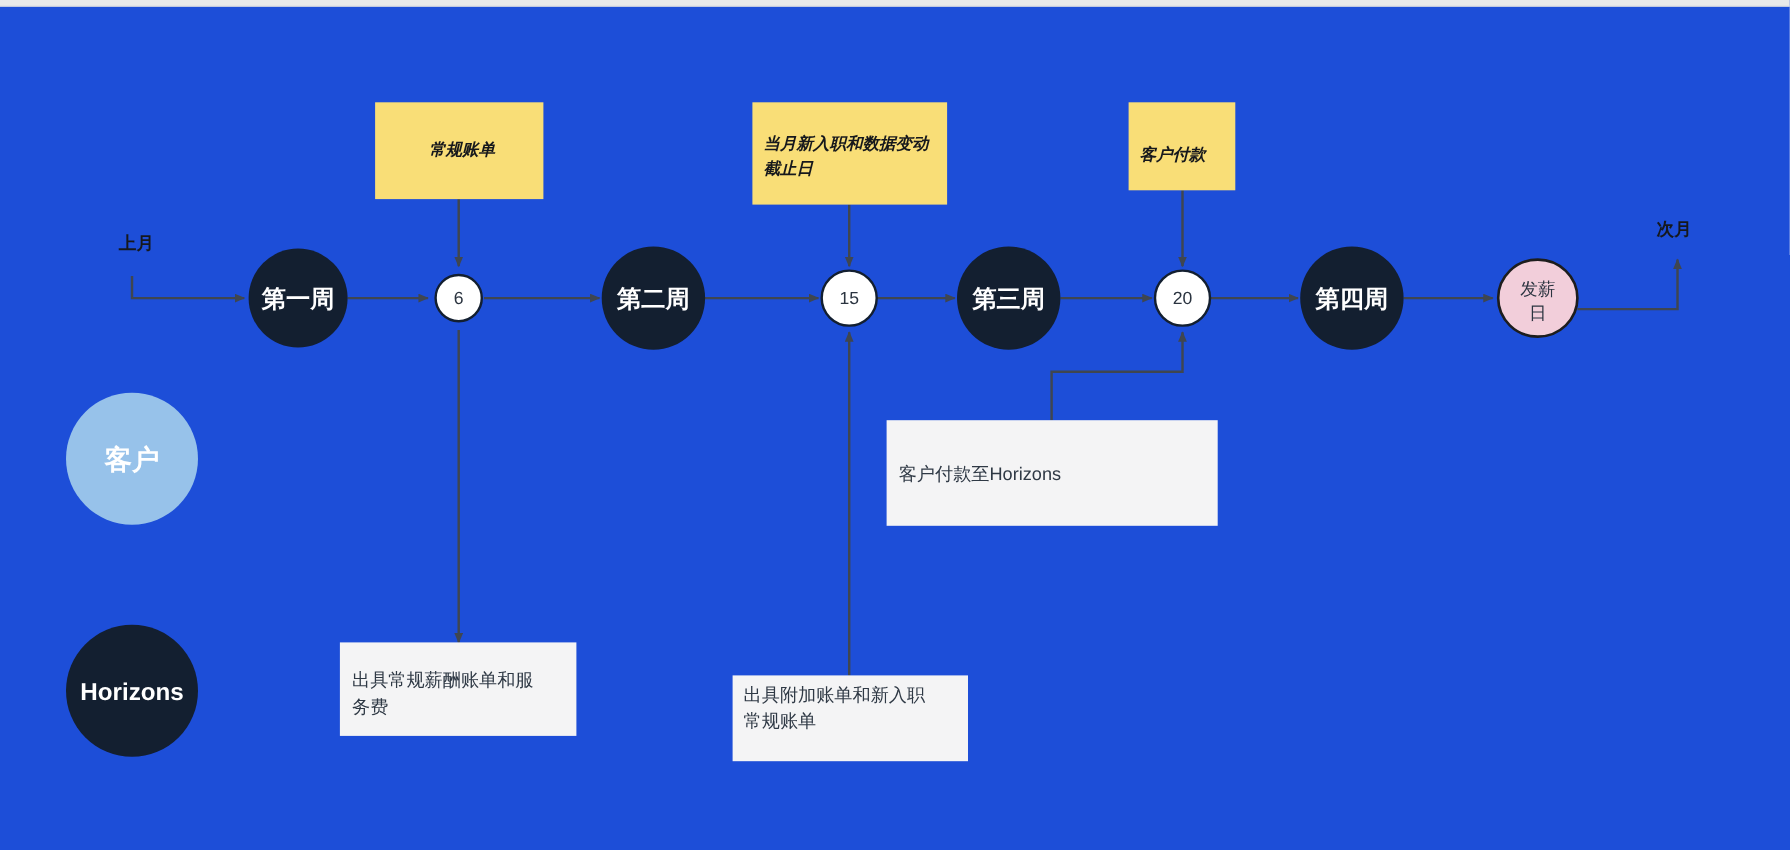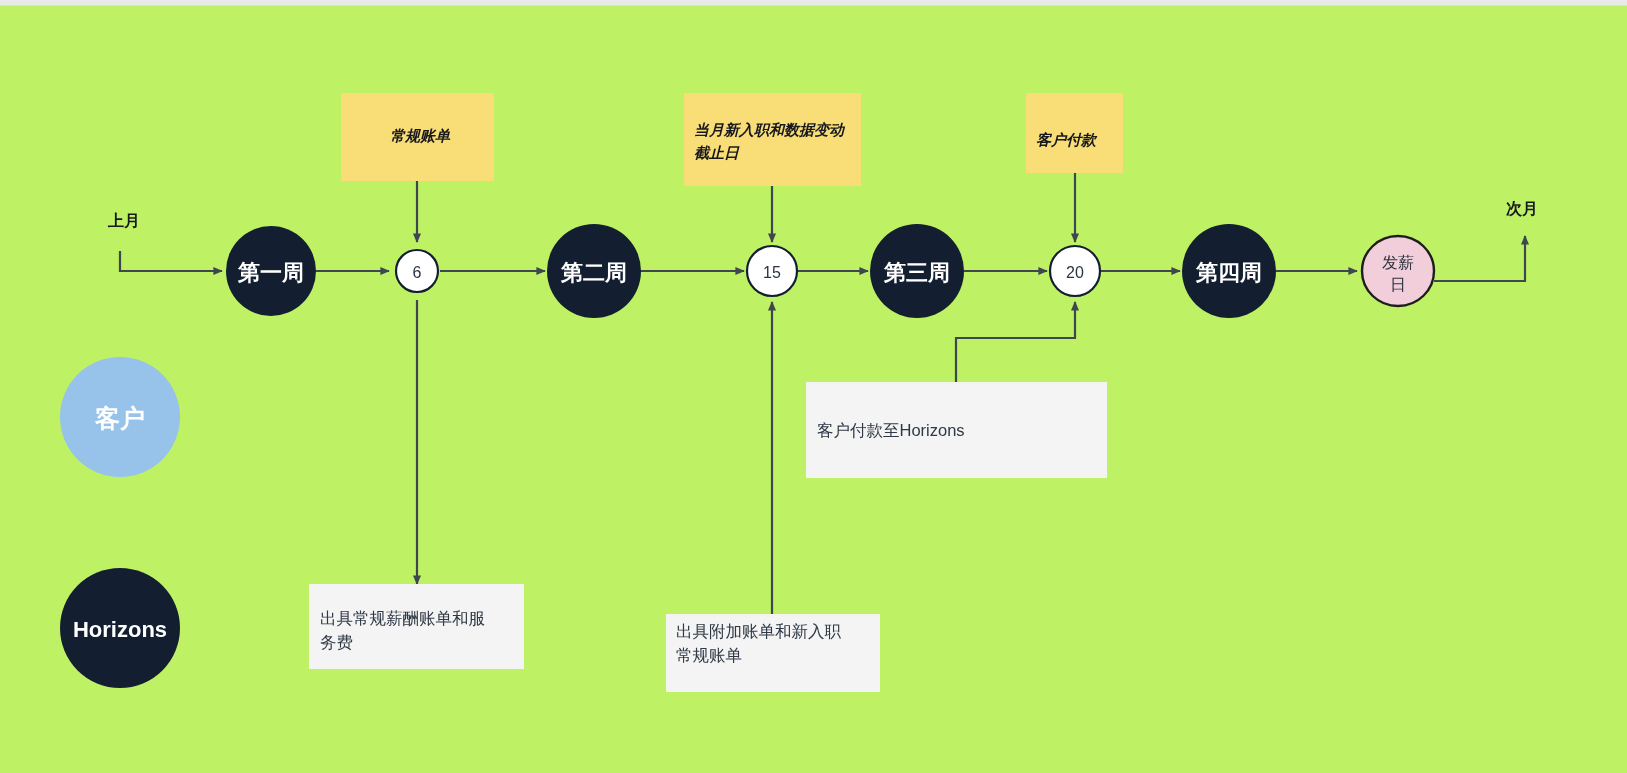--- a/index.html
+++ b/index.html
@@ -13,21 +13,21 @@
     font-family: "Liberation Sans", "DejaVu Sans", sans-serif;
     overflow: hidden;
     position: relative;
   }
   #canvas {
     position: absolute;
     left: 0;
     top: 0;
     width: 1627px;
     height: 773px;
-    background: #bef264;
+    background: #1d4ed8;
   }
   .topstrip {
     position: absolute;
     left: 0; top: 0;
     width: 1627px;
     height: 6px;
     background: #e8e9ea;
     border-bottom: 1px solid #dcdddf;
     box-sizing: border-box;
   }

